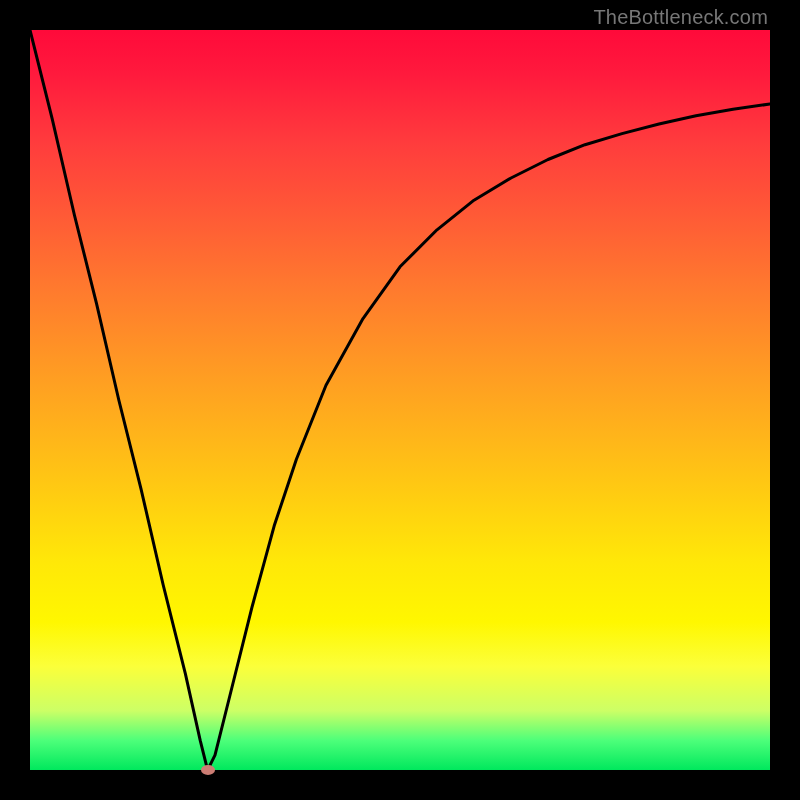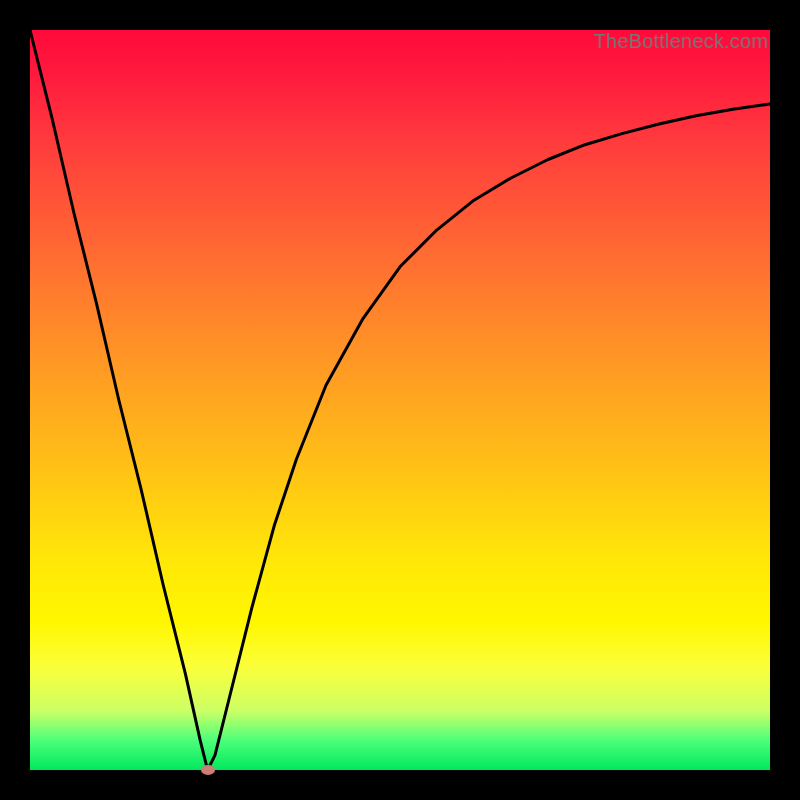--- a/index.html
+++ b/index.html
@@ -44,21 +44,20 @@
   }
   .watermark {
     position: absolute;
     top: 6px;
     right: 32px;
     color: #777;
     font-size: 20px;
     font-weight: 500;
     letter-spacing: 0.2px;
     user-select: none;
-    margin-top: 24px;
   }
   .curve-svg {
     position: absolute;
     left: 0;
     top: 0;
     width: 740px;
     height: 740px;
   }
   .marker {
     position: absolute;

